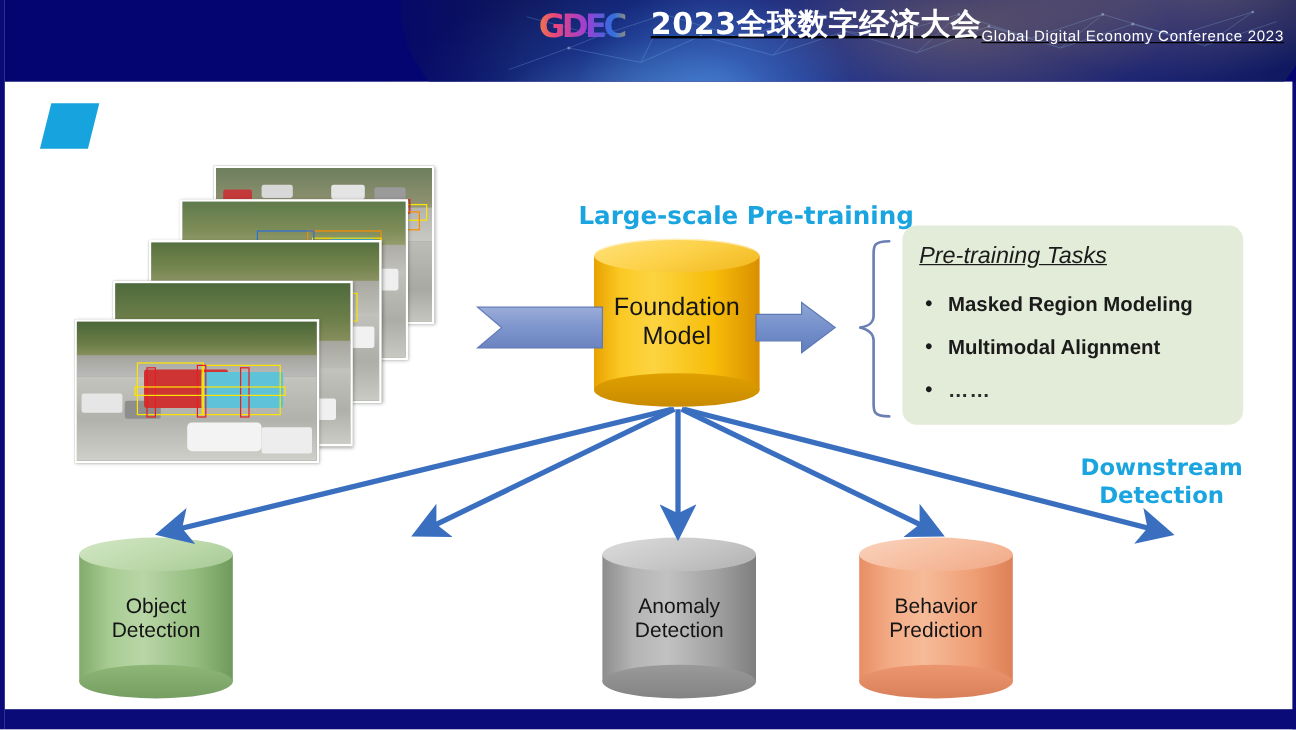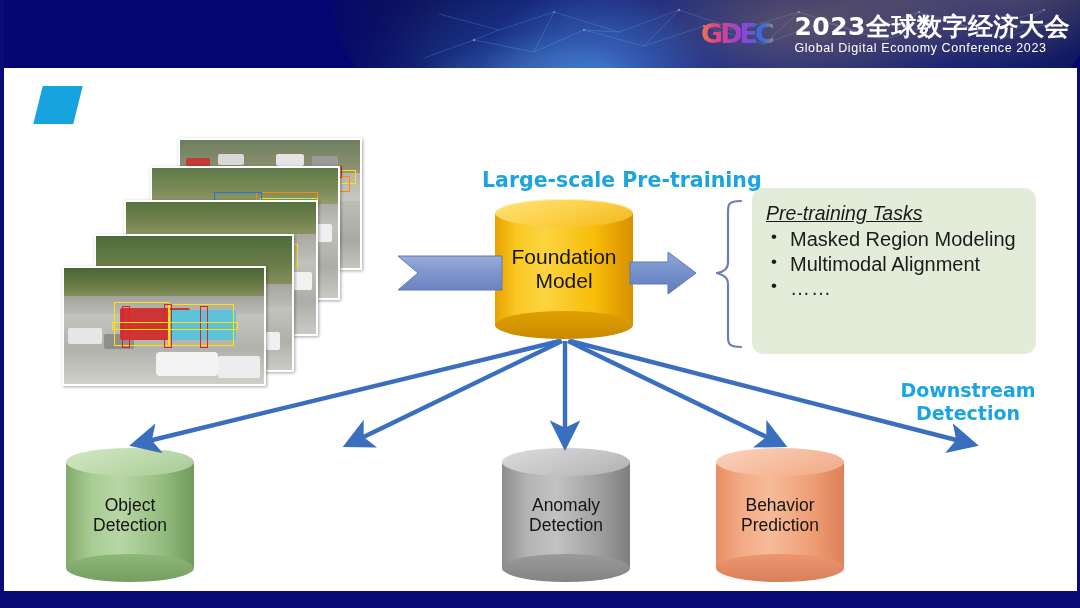--- a/index.html
+++ b/index.html
@@ -45,46 +45,46 @@
     opacity:.55;
   }
   .hdr-fade-l{
     position:absolute;left:0;top:0;width:430px;height:68px;
     background:linear-gradient(90deg,#050572 0%,#050572 42%,rgba(5,5,114,.82) 72%,rgba(5,5,114,0) 100%);
   }
 
   
   .logo-wrap{
     position:absolute;right:14px;top:6px;height:56px;
-    display:flex;align-items:center;gap:10px;
+    display:flex;gap:10px;
   }
   .gdec-mark{
     position:relative;width:96px;height:34px;flex:0 0 auto;
   }
   .gdec-letters{
     position:absolute;left:0;top:0;width:96px;height:34px;
     font-family:"DejaVu Sans", sans-serif;
     font-weight:bold;font-size:27px;letter-spacing:-3px;
     color:transparent;
     background:linear-gradient(90deg,#f2a61e 0%,#e8457c 28%,#9b3fd4 55%,#2f6fe0 78%,#f0a51d 100%);
     -webkit-background-clip:text;background-clip:text;
     line-height:34px;
     text-align:center;
   }
-  .logo-txt{display:flex;flex-direction:column;justify-content:center;}
+  .logo-txt{display:flex;flex-direction:row;justify-content:center;text-decoration:underline;}
   .logo-cn{
     color:#ffffff;font-weight:bold;font-size:25px;line-height:27px;
     letter-spacing:.5px;
     font-family:"DejaVu Sans","Liberation Sans",sans-serif;
     white-space:nowrap;
   }
   .logo-en{
     color:#ffffff;font-size:12.5px;line-height:15px;
     letter-spacing:.6px;font-family:"Liberation Sans",sans-serif;
-    white-space:nowrap;margin-top:1px;
+    white-space:nowrap;margin-top:17px;
   }
 
   
   .title-row{
     position:absolute;left:34px;top:83px;height:44px;
     display:flex;align-items:center;
   }
   .title-accent{
     width:40px;height:38px;background:#17a3dd;
     transform:skewX(-14deg);
@@ -185,23 +185,24 @@
     background:#e3ecd8;border-radius:12px;
     padding:10px 0 0 0;box-sizing:border-box;
   }
   .tasks-title{
     font-family:"Liberation Sans",sans-serif;
     font-style:italic;font-weight:normal;font-size:19.5px;color:#1b1b1b;
     text-decoration:underline;margin:4px 0 3px 14px;display:inline-block;
   }
   .tasks-list{list-style:none;margin:0;padding:0 10px 0 16px;}
   .tasks-list li{
-    position:relative;padding-left:22px;margin:0 0 1px 0;
-    font-size:20px;color:#1b1b1b;line-height:1.18;
+    position:relative;padding-left:22px;margin:16px 0 1px 0;
+    font-size:17px;color:#1b1b1b;line-height:1.18;
     font-family:"Liberation Sans",sans-serif;
+    font-weight:bold;
   }
   .tasks-list li:before{
     content:"\2022";position:absolute;left:3px;top:-1px;font-size:17px;color:#1b1b1b;
   }
   .tasks-list li.dots{color:#2a2a2a;letter-spacing:1px;}
 
   
   .overlay{position:absolute;left:0;top:0;width:1080px;height:608px;pointer-events:none;}
 
   

